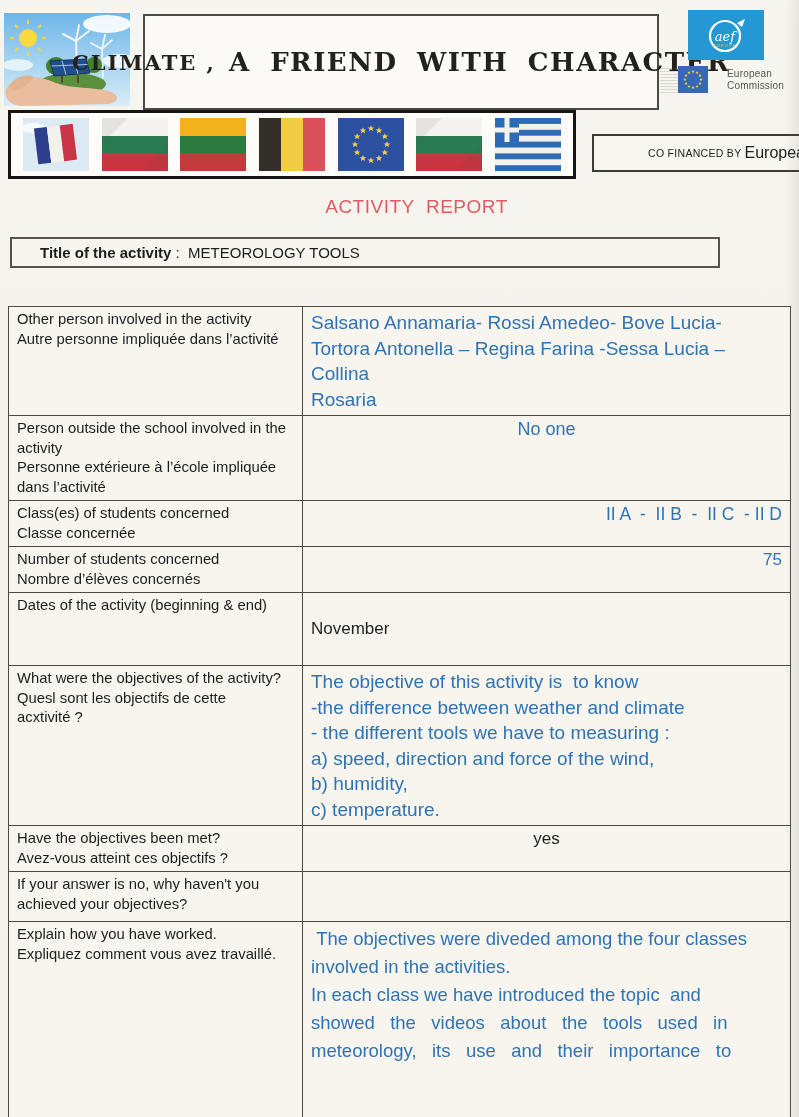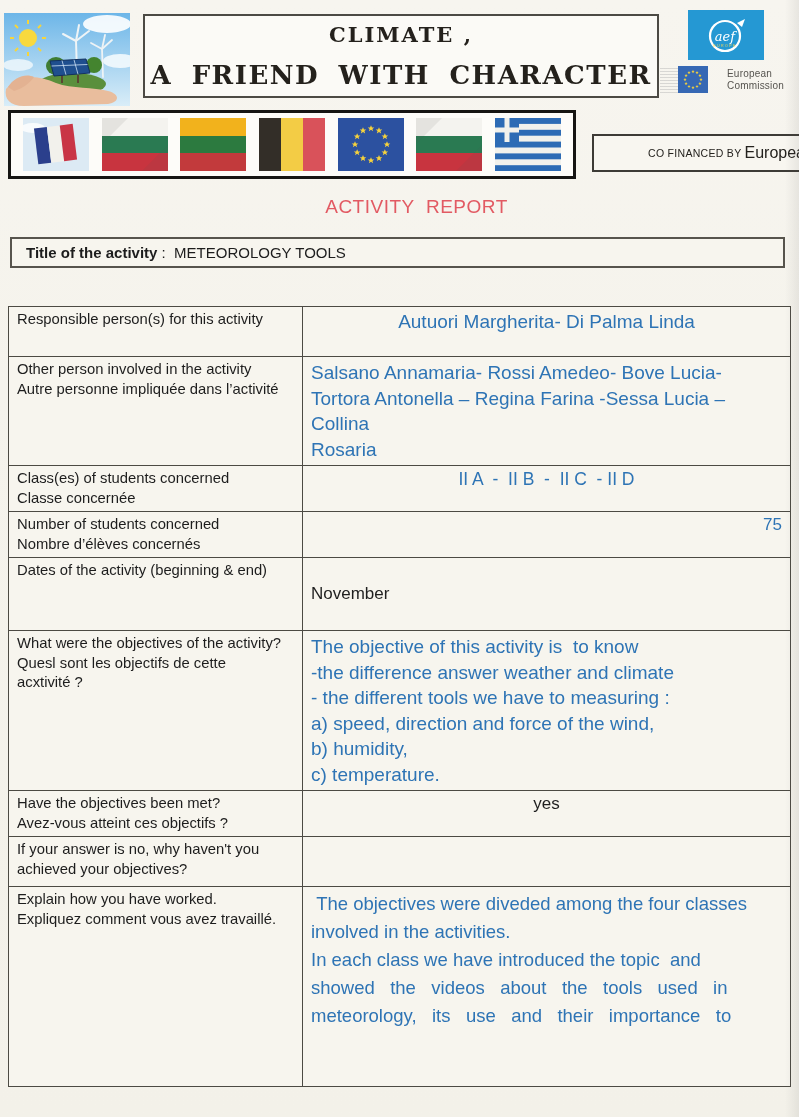--- a/index.html
+++ b/index.html
@@ -7,23 +7,23 @@
     position:relative;width:799px;height:1117px;overflow:hidden;margin:0 auto;
     background:linear-gradient(180deg,#f7f5ef 0%,#f5f3ec 35%,#f3f1e9 100%);
     font-family:"Liberation Sans",sans-serif;color:#1d1d1d;
   }
   .page::after{content:"";position:absolute;right:0;top:0;bottom:0;width:14px;
     background:linear-gradient(90deg,rgba(0,0,0,0) 0%,rgba(90,90,90,0.10) 100%);pointer-events:none;}
 
   
   .photo{position:absolute;left:4px;top:13px;width:126px;height:93px;display:block;}
   .title-box{
-    position:absolute;left:143px;top:14px;width:516px;height:84px;
+    position:absolute;left:143px;top:14px;width:516px;height:96px;
     background:#fbfaf6;border:2px solid #4c4a44;box-sizing:border-box;
-    display:flex;flex-direction:column;align-items:center;justify-content:center;gap:13px;
+    display:flex;flex-direction:row;align-items:center;justify-content:center;gap:13px;
   }
   .title-line1{font-family:"DejaVu Serif",serif;font-weight:bold;font-size:21px;
     letter-spacing:2px;color:#24211c;white-space:pre;}
   .title-line2{font-family:"DejaVu Serif",serif;font-weight:bold;font-size:26px;
     letter-spacing:1.5px;word-spacing:9px;color:#24211c;white-space:pre;}
 
   .aef-logo{position:absolute;left:688px;top:10px;width:76px;height:50px;display:block;}
   .ec-artifact{position:absolute;left:660px;top:68px;width:48px;height:27px;opacity:.45;
     background:repeating-linear-gradient(180deg,rgba(110,112,118,.5) 0 1px,transparent 1px 3px);}
   .ec-logo{position:absolute;left:678px;top:66px;display:flex;align-items:center;gap:19px;}
@@ -41,41 +41,41 @@
     position:absolute;left:592px;top:134px;width:220px;height:38px;box-sizing:border-box;
     border:2px solid #3d3b36;background:#f8f6f0;display:flex;align-items:center;padding-left:12px;
   }
   .cof-small{font-size:10.5px;letter-spacing:0.3px;color:#24221e;white-space:pre;margin-left:42px;}
   .cof-big{font-size:16px;color:#24221e;white-space:pre;}
 
   
   .report-heading{position:absolute;left:17px;top:196px;width:100%;text-align:center;
     font-weight:normal;font-size:19px;letter-spacing:0.5px;white-space:pre;}
   .activity-title-box{
-    position:absolute;left:10px;top:237px;width:775px;height:31px;box-sizing:border-box;
-    border:2px solid #57544d;display:flex;align-items:center;padding-left:14px;font-size:15px;
+    position:absolute;left:10px;top:237px;width:710px;height:31px;box-sizing:border-box;
+    border:2px solid #57544d;display:flex;align-items:center;padding-left:28px;font-size:15px;
     background:#f7f5ee;
   }
   .atb-label{font-weight:bold;}
   .atb-sep,.atb-value{white-space:pre;}
 
   
   .main-table{position:absolute;left:8px;top:306px;width:783px;border-collapse:collapse;
     table-layout:fixed;background:#f7f5ee;}
   .main-table td{border:1.5px solid #4c4a43;vertical-align:top;padding:3px 8px;overflow:hidden;}
   .label-cell{font-size:14.8px;line-height:19.5px;color:#1d1d1d;}
   .value-cell{padding:4px 10px;}
   .lline,.vline{white-space:pre-wrap;}
   .school-cell{font-size:15px;padding:2px 8px;}
 
   tr.row-school{height:21px;}
   tr.row-responsible{height:50px;}     .row-responsible .vline{font-size:19px;line-height:24px;}
   tr.row-other-person{height:82px;}    .row-other-person .vline{font-size:19px;line-height:25.5px;}
   tr.row-outside-person{height:81px;}  .row-outside-person .vline{font-size:18px;}
-  tr.row-classes{height:38px;}         .row-classes .vline{font-size:17.5px;}
+  tr.row-classes{height:38px;}         .row-classes .vline{font-size:17.5px;text-align:right;}
   tr.row-students-count{height:44px;}  .row-students-count .vline{font-size:17px;text-align:right;}
   tr.row-dates{height:73px;}           .row-dates .vline{font-size:17px;}
   tr.row-dates td.value-cell{vertical-align:middle;}
   tr.row-objectives{height:160px;}     .row-objectives .vline{font-size:19px;line-height:25.5px;}
   tr.row-objectives-met{height:40px;margin-top:48px;}  .row-objectives-met .vline{font-size:17px;}
   tr.row-if-no{height:50px;}
   tr.row-explain{height:200px;}        .row-explain .vline{font-size:18.5px;line-height:28px;}
 </style>
 </head>
 <body>
@@ -252,39 +252,42 @@
     <span class="atb-sep"> :  </span>
     <span class="atb-value">METEOROLOGY TOOLS</span>
   </div>
 
   <table class="main-table">
     <colgroup>
         <col style="width:294px">
         <col>
       </colgroup>
     <tbody>
-    <tr class="row-responsible">
-          <td class="label-cell">
-            <div class="lline">Responsible person(s) for this activity</div>
-          </td>
-          <td class="value-cell" style="color: rgb(46, 116, 181); text-align: center;">
-            <div class="vline">Autuori Margherita- Di Palma Linda</div>
-          </td>
-        </tr>
         <tr class="row-other-person">
           <td class="label-cell">
             <div class="lline">Other person involved in the activity</div>
             <div class="lline">Autre personne impliquée dans l’activité</div>
           </td>
           <td class="value-cell" style="color: rgb(46, 116, 181); text-align: left;">
             <div class="vline">Salsano Annamaria- Rossi Amedeo- Bove Lucia-</div>
             <div class="vline">Tortora Antonella – Regina Farina -Sessa Lucia – Collina</div>
             <div class="vline">Rosaria</div>
           </td>
         </tr>
+        <tr class="row-outside-person">
+          <td class="label-cell">
+            <div class="lline">Person outside the school involved in the</div>
+            <div class="lline">activity</div>
+            <div class="lline">Personne extérieure à l’école impliquée</div>
+            <div class="lline">dans l’activité</div>
+          </td>
+          <td class="value-cell" style="color: rgb(46, 116, 181); text-align: center;">
+            <div class="vline">No one</div>
+          </td>
+        </tr>
         <tr class="row-classes">
           <td class="label-cell">
             <div class="lline">Class(es) of students concerned</div>
             <div class="lline">Classe concernée</div>
           </td>
           <td class="value-cell" style="color: rgb(46, 116, 181); text-align: center;">
             <div class="vline">II A  -  II B  -  II C  - II D</div>
           </td>
         </tr>
         <tr class="row-students-count">
@@ -305,21 +308,21 @@
           </td>
         </tr>
         <tr class="row-objectives">
           <td class="label-cell">
             <div class="lline">What were the objectives of the activity?</div>
             <div class="lline">Quesl sont les objectifs de cette</div>
             <div class="lline">acxtivité ?</div>
           </td>
           <td class="value-cell" style="color: rgb(46, 116, 181); text-align: left;">
             <div class="vline">The objective of this activity is  to know</div>
-            <div class="vline">-the difference answer weather and climate</div>
+            <div class="vline">-the difference between weather and climate</div>
             <div class="vline">- the different tools we have to measuring :</div>
             <div class="vline">a) speed, direction and force of the wind,</div>
             <div class="vline">b) humidity,</div>
             <div class="vline">c) temperature.</div>
           </td>
         </tr>
         <tr class="row-objectives-met">
           <td class="label-cell">
             <div class="lline">Have the objectives been met?</div>
             <div class="lline">Avez-vous atteint ces objectifs ?</div>

